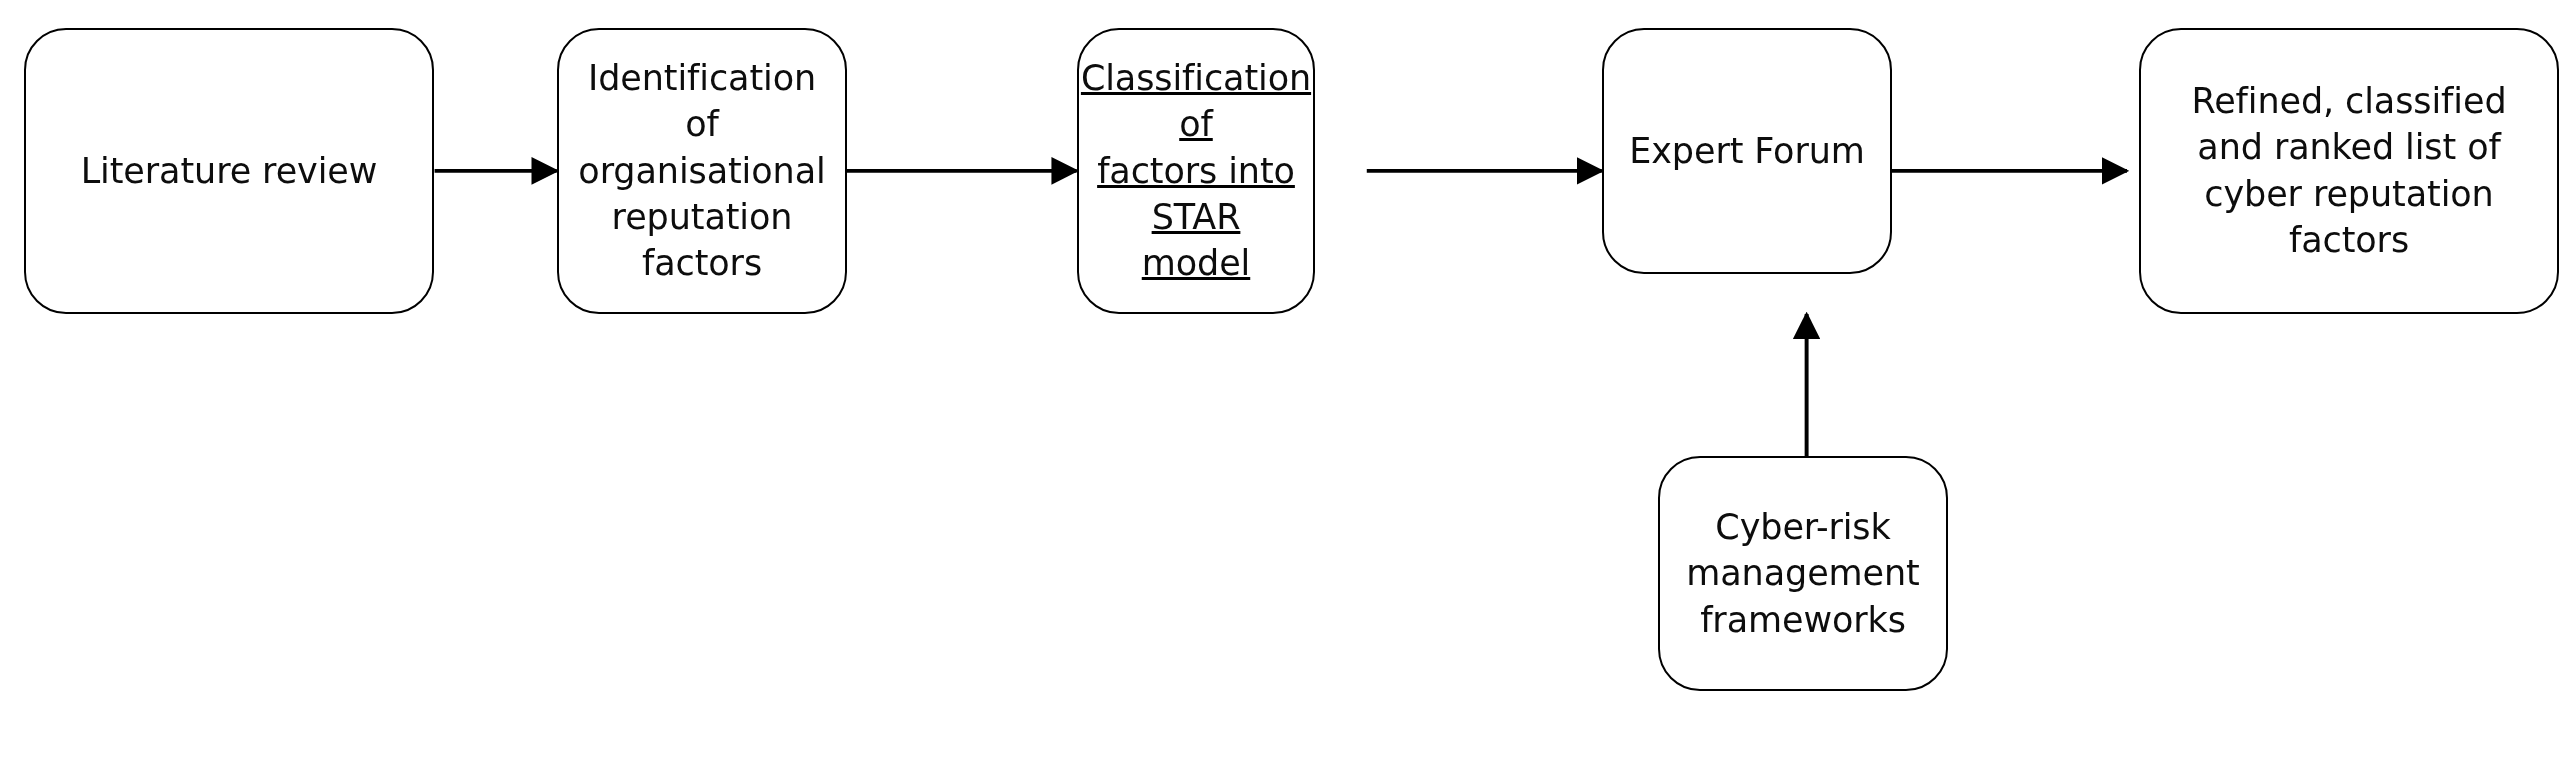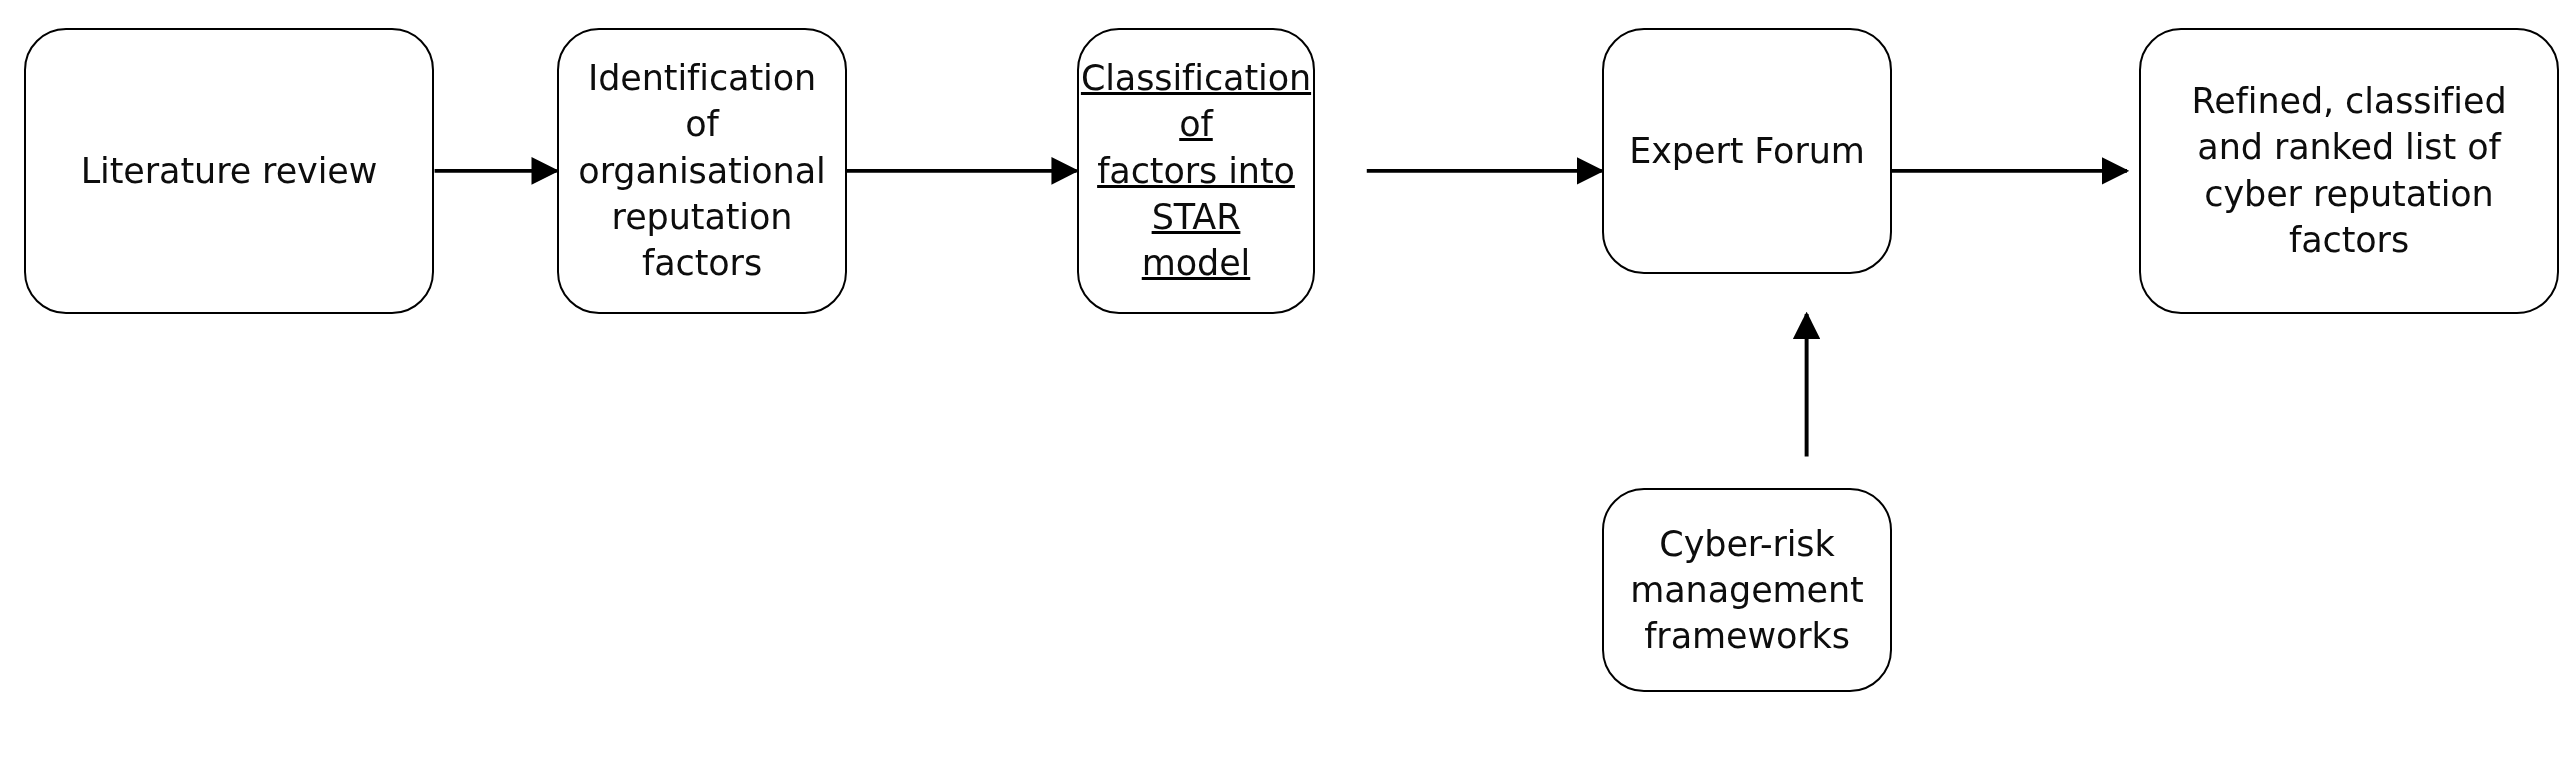--- a/index.html
+++ b/index.html
@@ -83,21 +83,21 @@
       </div>
       <div class="node-box" style="left: 1602px; top: 27.6px; width: 290px; height: 246px; border-color: rgb(0, 0, 0);">
         <div class="node-label" style="color: rgb(13, 13, 13);">Expert Forum</div>
       </div>
       <div class="node-box" style="left: 2127px; top: 27.6px; width: 420px; height: 286px; border-color: rgb(0, 0, 0); margin-left: 12px;">
         <div class="node-label" style="color: rgb(13, 13, 13);">Refined, classified
 and ranked list of
 cyber reputation
 factors</div>
       </div>
-      <div class="node-box" style="left: 1602px; top: 456px; width: 290px; height: 204px; border-color: rgb(0, 0, 0); margin-top: 32px;">
+      <div class="node-box" style="left: 1658px; top: 456px; width: 290px; height: 235px; border-color: rgb(0, 0, 0);">
         <div class="node-label" style="color: rgb(13, 13, 13);">Cyber-risk
 management
 frameworks</div>
       </div>
     </div>
 
 </div>
 
 
 </body></html>

